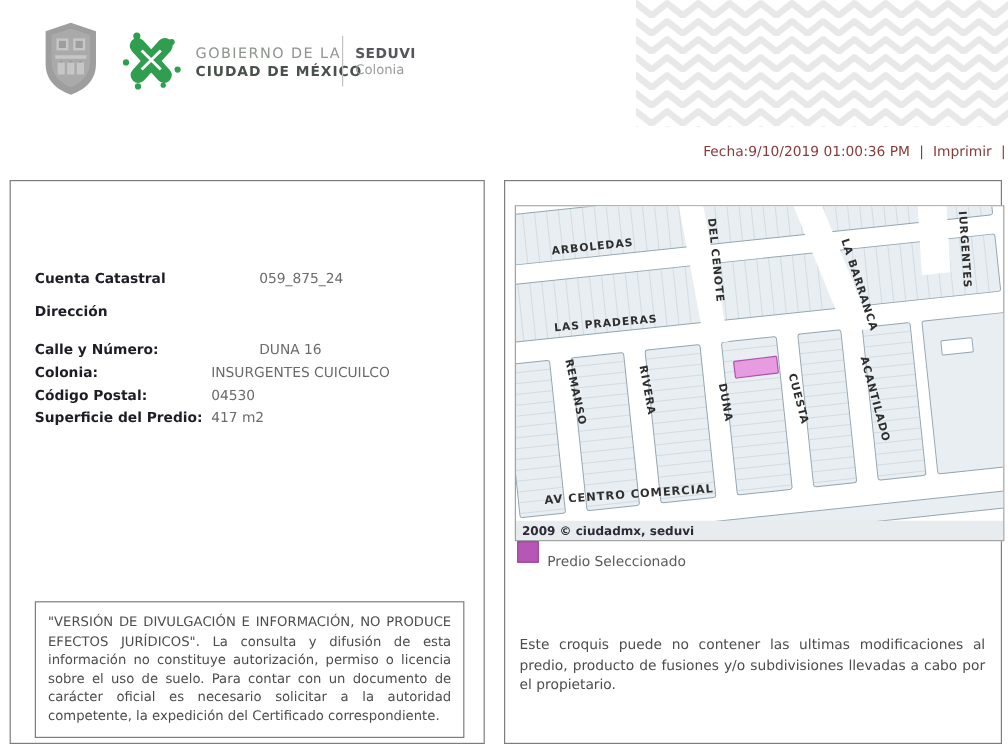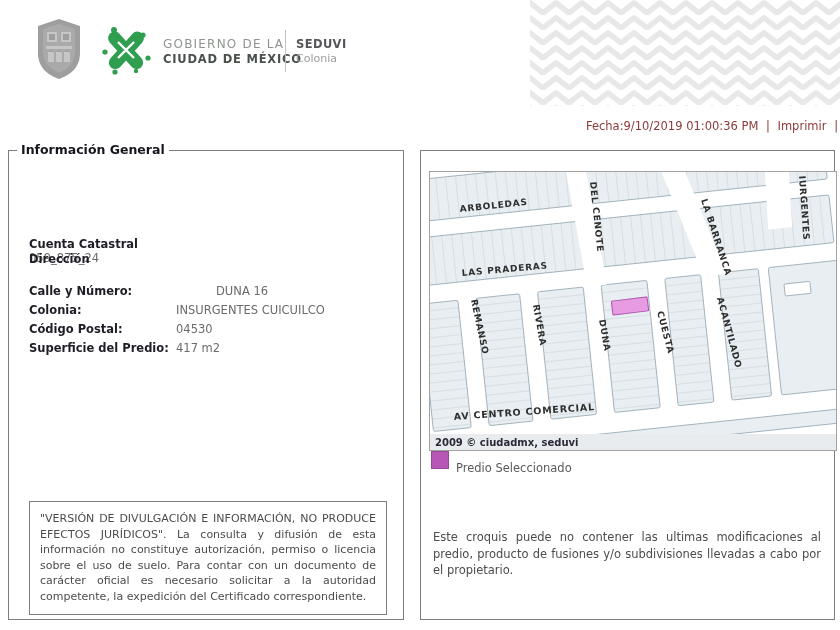--- a/index.html
+++ b/index.html
@@ -105,23 +105,22 @@
   </div>
 
   <div id="date-line">
     <span>Fecha:9/10/2019 01:00:36 PM</span>
     <span class="sep">|</span>
     <a id="print-link">Imprimir</a>
     <span class="sep">|</span>
   </div>
 
   <div class="fieldset" id="fs-general">
-    <span class="fs-legend">Información General</span>
-
-    <div class="field-row" style="top:86px;flex-direction:column;">
+
+    <div class="field-row" style="top:74px;">
       <span class="lbl lblw-wide">Cuenta Catastral</span>
       <span class="val">059_875_24</span>
     </div>
 
     <div class="field-row" style="top:101px;align-items:center;">
       <span class="lbl">Dirección</span>
     </div>
 
     <div class="field-row" style="top:133px;gap:40px;">
       <span class="lbl lblw-std">Calle y Número:</span>

